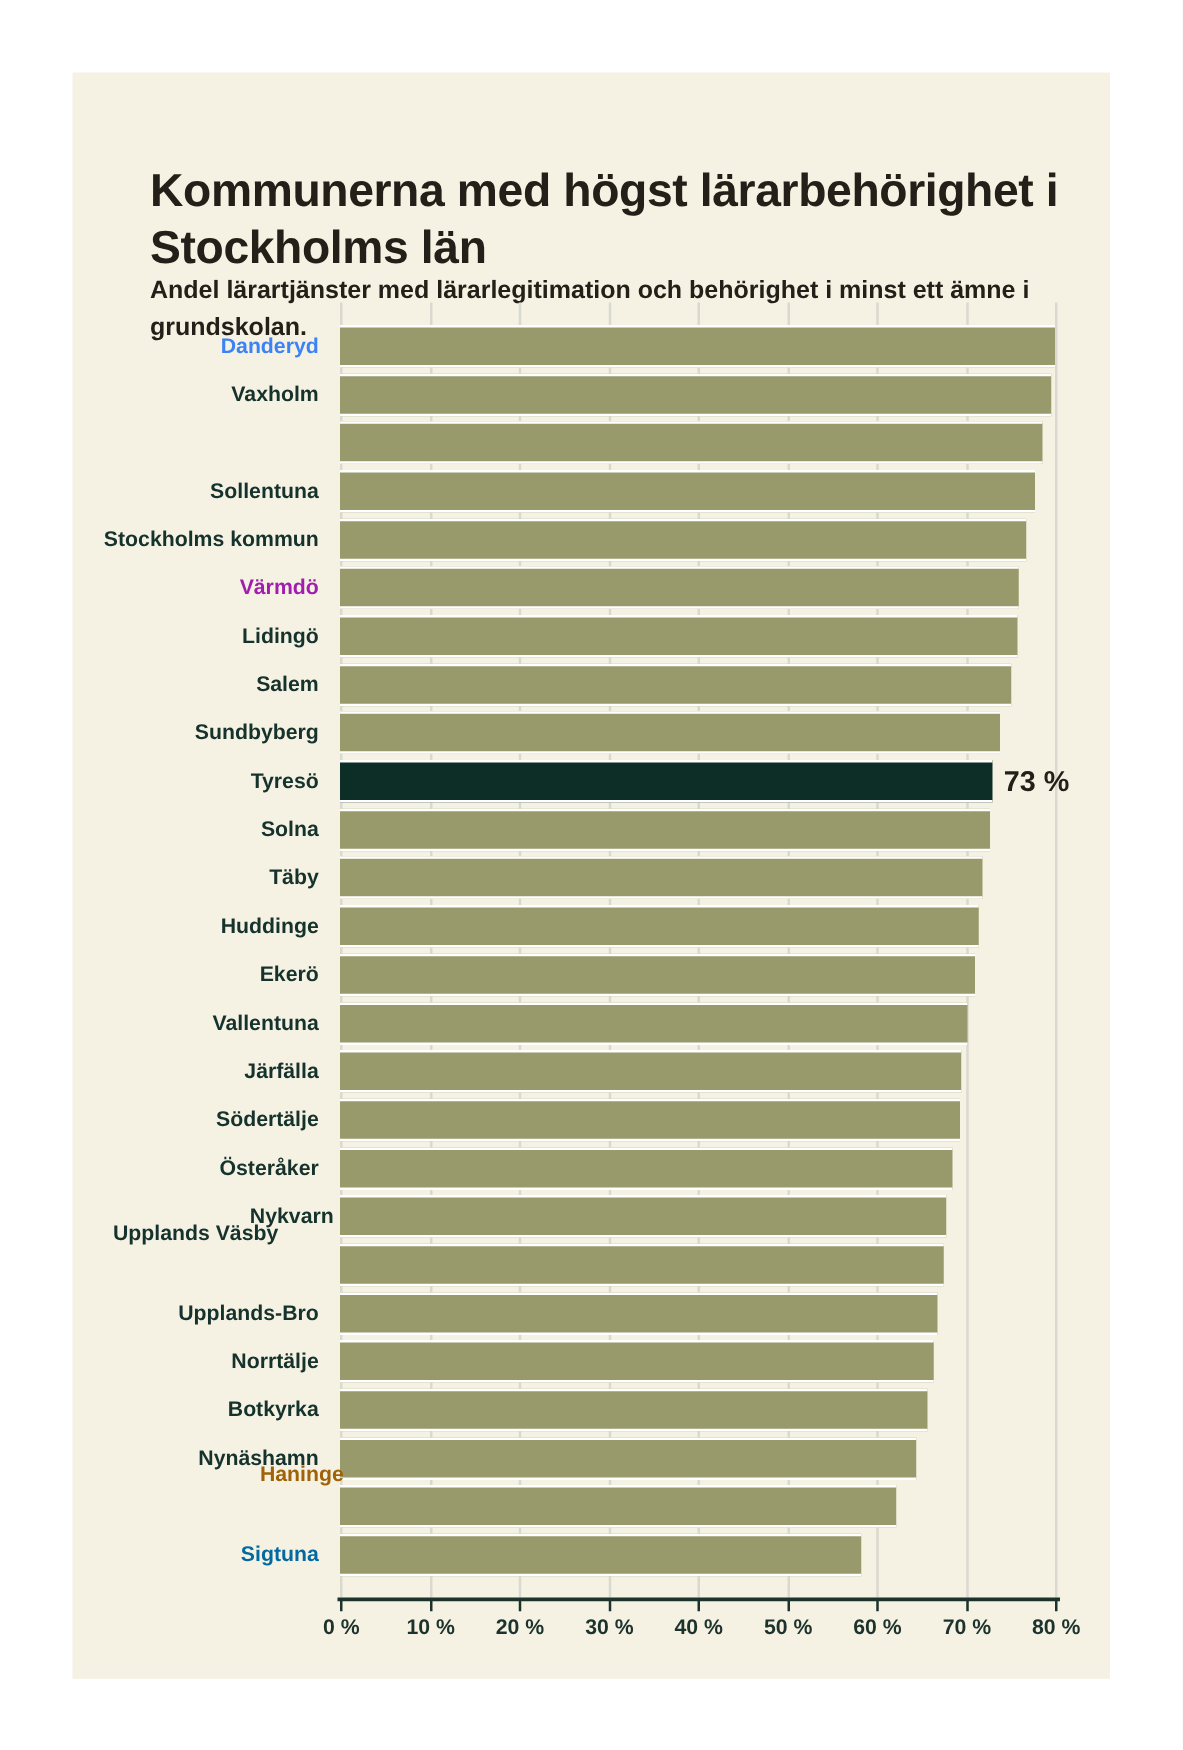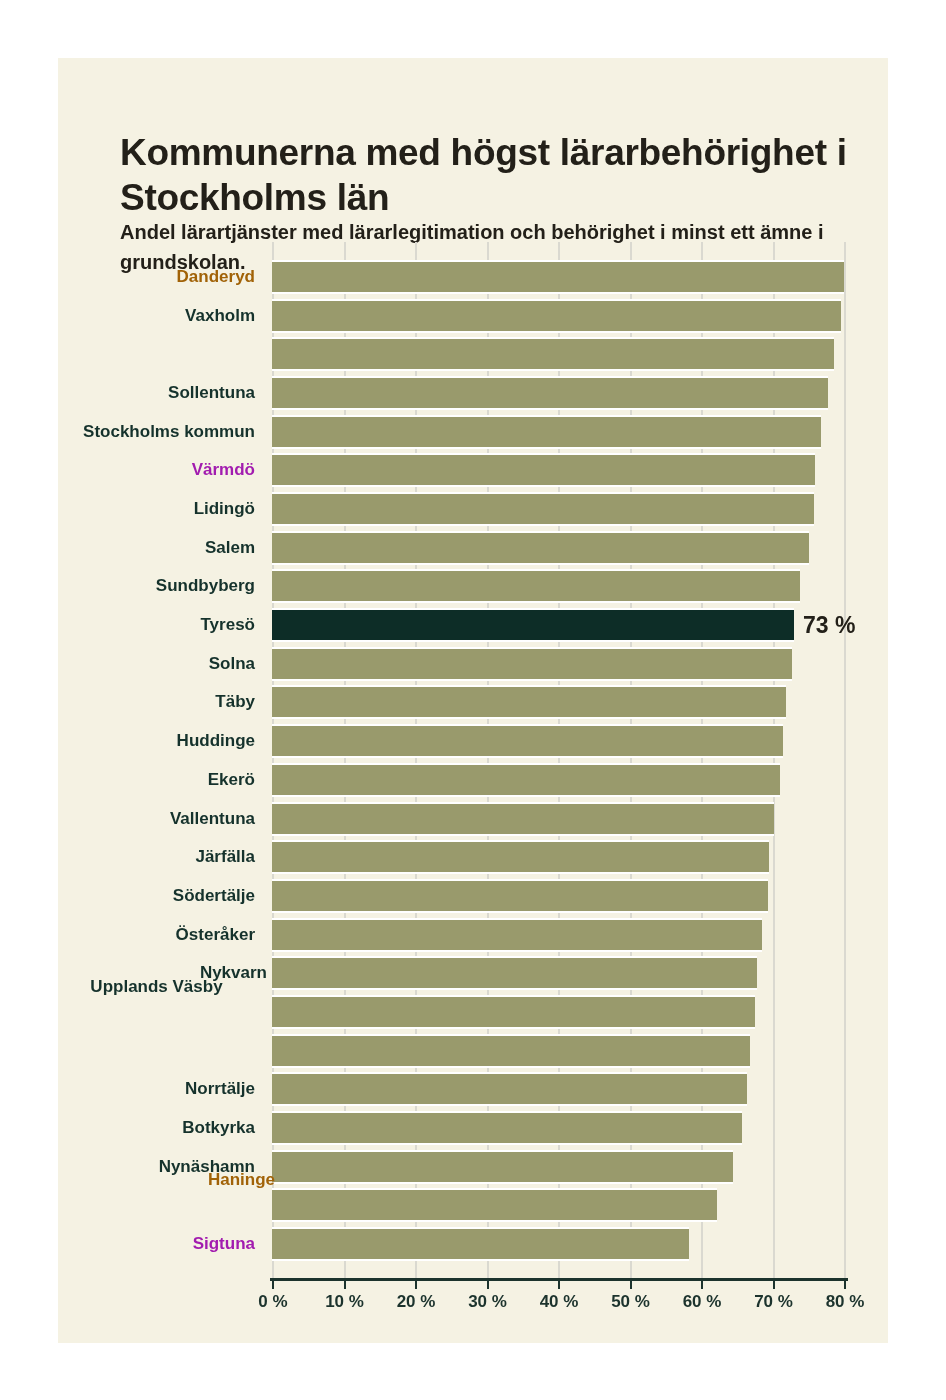--- a/index.html
+++ b/index.html
@@ -135,21 +135,21 @@
   <div class="chart" id="chart">
       <div class="gridline" style="left: 214px; background: rgb(218, 217, 208);"></div>
       <div class="gridline" style="left: 285.5px; background: rgb(218, 217, 208);"></div>
       <div class="gridline" style="left: 357px; background: rgb(218, 217, 208);"></div>
       <div class="gridline" style="left: 428.5px; background: rgb(218, 217, 208);"></div>
       <div class="gridline" style="left: 500px; background: rgb(218, 217, 208);"></div>
       <div class="gridline" style="left: 571.5px; background: rgb(218, 217, 208);"></div>
       <div class="gridline" style="left: 643px; background: rgb(218, 217, 208);"></div>
       <div class="gridline" style="left: 714.5px; background: rgb(218, 217, 208);"></div>
       <div class="gridline" style="left: 786px; background: rgb(218, 217, 208);"></div>
-      <div class="row-label" style="top: 20px; color: #a16207;">Danderyd</div>
+      <div class="row-label" style="top: 20px; color: #3b82f6;">Danderyd</div>
       <div class="bar" style="top: 18px; width: 572px; background: rgb(153, 154, 108); border-top-color: rgb(255, 255, 255); border-bottom-color: rgb(255, 255, 255);"></div>
       <div class="row-label" style="top: 58.68px; color: rgb(21, 50, 44);">Vaxholm</div>
       <div class="bar" style="top: 56.68px; width: 569.14px; background: rgb(153, 154, 108); border-top-color: rgb(255, 255, 255); border-bottom-color: rgb(255, 255, 255);"></div>
       <div class="bar" style="top: 95.36px; width: 561.99px; background: rgb(153, 154, 108); border-top-color: rgb(255, 255, 255); border-bottom-color: rgb(255, 255, 255);"></div>
       <div class="row-label" style="top: 136.04px; color: rgb(21, 50, 44);">Sollentuna</div>
       <div class="bar" style="top: 134.04px; width: 556.27px; background: rgb(153, 154, 108); border-top-color: rgb(255, 255, 255); border-bottom-color: rgb(255, 255, 255);"></div>
       <div class="row-label" style="top: 174.72px; color: rgb(21, 50, 44);">Stockholms kommun</div>
       <div class="bar" style="top: 172.72px; width: 549.12px; background: rgb(153, 154, 108); border-top-color: rgb(255, 255, 255); border-bottom-color: rgb(255, 255, 255);"></div>
       <div class="row-label" style="top: 213.4px; color: #a21caf;">Värmdö</div>
       <div class="bar" style="top: 211.4px; width: 543.4px; background: rgb(153, 154, 108); border-top-color: rgb(255, 255, 255); border-bottom-color: rgb(255, 255, 255);"></div>
@@ -175,30 +175,31 @@
       <div class="row-label" style="top: 600.2px; color: rgb(21, 50, 44);">Järfälla</div>
       <div class="bar" style="top: 598.2px; width: 496.925px; background: rgb(153, 154, 108); border-top-color: rgb(255, 255, 255); border-bottom-color: rgb(255, 255, 255);"></div>
       <div class="row-label" style="top: 638.88px; color: rgb(21, 50, 44); text-align: right;">Södertälje</div>
       <div class="bar" style="top: 636.88px; width: 496.21px; background: rgb(153, 154, 108); border-top-color: rgb(255, 255, 255); border-bottom-color: rgb(255, 255, 255);"></div>
       <div class="row-label" style="top: 677.56px; color: rgb(21, 50, 44);">Österåker</div>
       <div class="bar" style="top: 675.56px; width: 490.49px; background: rgb(153, 154, 108); border-top-color: rgb(255, 255, 255); border-bottom-color: rgb(255, 255, 255);"></div>
       <div class="row-label" style="top: 716.24px; color: rgb(21, 50, 44); padding-left: 12px;">Nykvarn</div>
       <div class="bar" style="top: 714.24px; width: 484.77px; background: rgb(153, 154, 108); border-top-color: rgb(255, 255, 255); border-bottom-color: rgb(255, 255, 255);"></div>
       <div class="row-label" style="top: 730px; color: rgb(21, 50, 44); text-align: center;">Upplands Väsby</div>
       <div class="bar" style="top: 752.92px; width: 483.34px; background: rgb(153, 154, 108); border-top-color: rgb(255, 255, 255); border-bottom-color: rgb(255, 255, 255);"></div>
+      <div class="row-label" style="top: 793.6px; color: rgb(21, 50, 44);">Upplands-Bro</div>
       <div class="bar" style="top: 791.6px; width: 478.335px; background: rgb(153, 154, 108); border-top-color: rgb(255, 255, 255); border-bottom-color: rgb(255, 255, 255);"></div>
       <div class="row-label" style="top: 832.28px; color: rgb(21, 50, 44);">Norrtälje</div>
       <div class="bar" style="top: 830.28px; width: 474.76px; background: rgb(153, 154, 108); border-top-color: rgb(255, 255, 255); border-bottom-color: rgb(255, 255, 255);"></div>
       <div class="row-label" style="top: 870.96px; color: rgb(21, 50, 44);">Botkyrka</div>
       <div class="bar" style="top: 868.96px; width: 469.755px; background: rgb(153, 154, 108); border-top-color: rgb(255, 255, 255); border-bottom-color: rgb(255, 255, 255);"></div>
       <div class="row-label" style="top: 909.64px; color: rgb(21, 50, 44);">Nynäshamn</div>
       <div class="bar" style="top: 907.64px; width: 461.175px; background: rgb(153, 154, 108); border-top-color: rgb(255, 255, 255); border-bottom-color: rgb(255, 255, 255);"></div>
       <div class="row-label" style="top: 923px; color: #a16207; padding-left: 20px;">Haninge</div>
       <div class="bar" style="top: 946.32px; width: 444.73px; background: rgb(153, 154, 108); border-top-color: rgb(255, 255, 255); border-bottom-color: rgb(255, 255, 255);"></div>
-      <div class="row-label" style="top: 987px; color: #a21caf;">Sigtuna</div>
+      <div class="row-label" style="top: 987px; color: #0369a1;">Sigtuna</div>
       <div class="bar" style="top: 985px; width: 416.845px; background: rgb(153, 154, 108); border-top-color: rgb(255, 255, 255); border-bottom-color: rgb(255, 255, 255);"></div>
     </div>
   <div class="x-axis-line"></div>
   <div id="axis-extras">
       <div class="x-axis-tick" style="left: 272px; background: rgb(28, 51, 45);"></div>
       <div class="x-axis-tick-label" style="left: 273px; color: rgb(28, 51, 45);">0 %</div>
       <div class="x-axis-tick" style="left: 343.5px; background: rgb(28, 51, 45);"></div>
       <div class="x-axis-tick-label" style="left: 344.5px; color: rgb(28, 51, 45);">10 %</div>
       <div class="x-axis-tick" style="left: 415px; background: rgb(28, 51, 45);"></div>
       <div class="x-axis-tick-label" style="left: 416px; color: rgb(28, 51, 45);">20 %</div>

